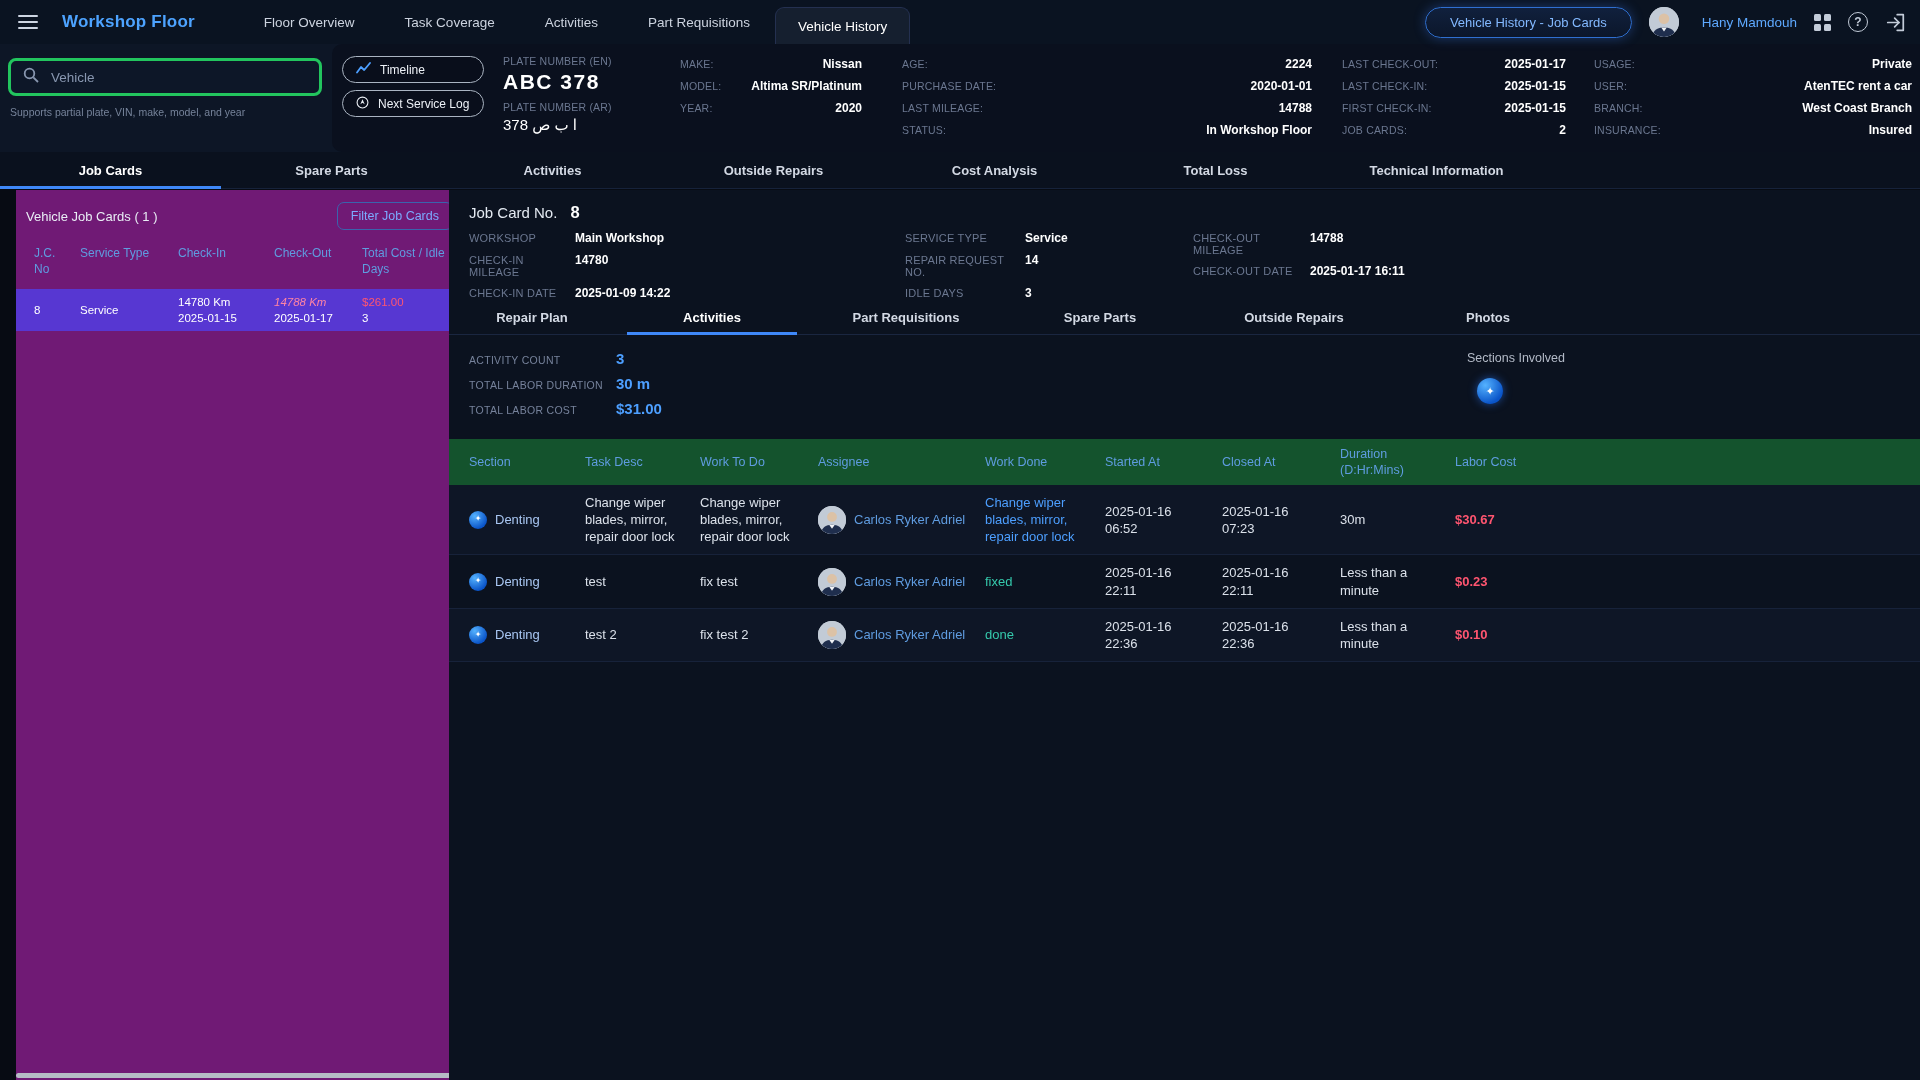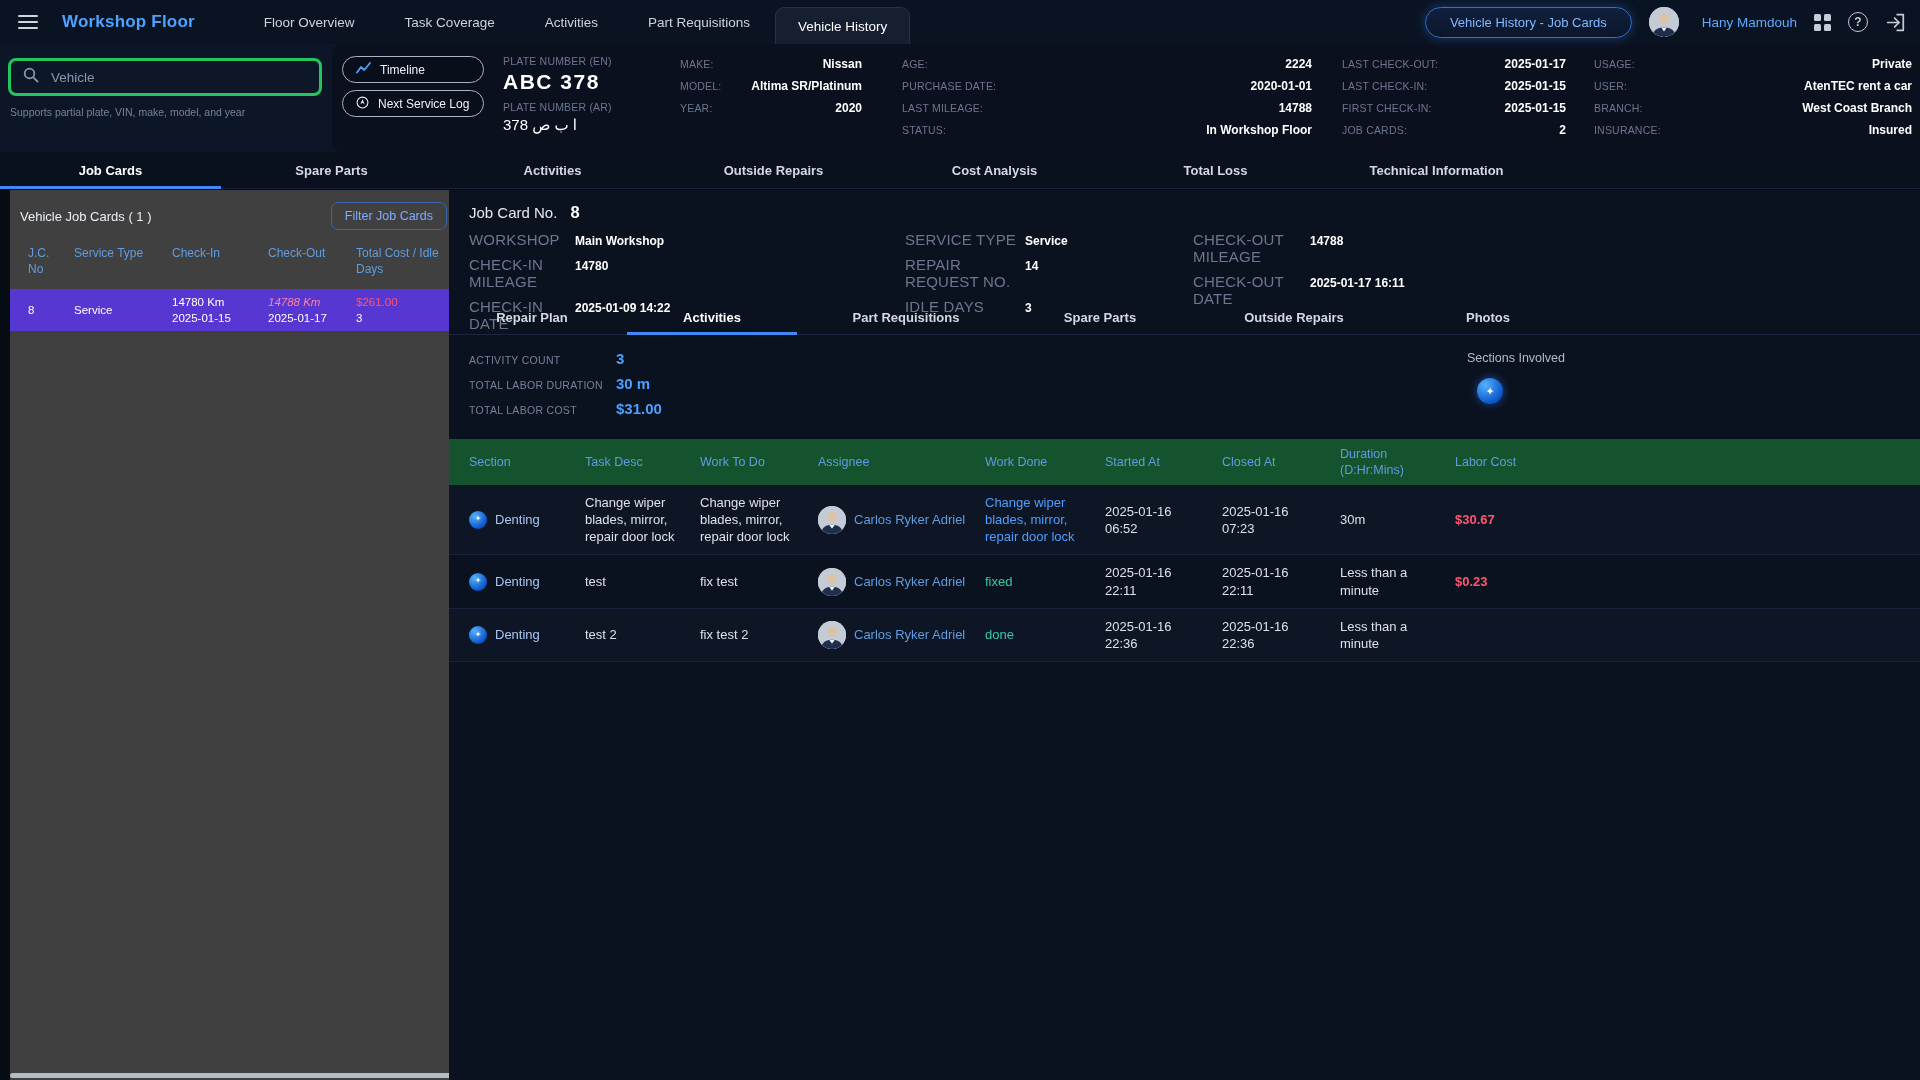--- a/index.html
+++ b/index.html
@@ -63,21 +63,21 @@
 
   
   .main-tabs { position: absolute; top: 152px; left: 0; right: 0; height: 37px; background: #0a111e;
                border-bottom: 1px solid #16223a; display: flex; }
   .mtab { width: 221px; display: flex; align-items: center; justify-content: center; font-size: 13px; font-weight: bold;
           color: #d3d9e4; position: relative; cursor: pointer; }
   .mtab.active { color: #fff; }
   .mtab.active::after { content: ""; position: absolute; left: 0; right: 0; bottom: -1px; height: 3px; background: #3f88f8; }
 
   
-  .left-panel { position: absolute; top: 190px; left: 10px; width: 448px; bottom: 0; background: #404040; border-right: 1px solid #1d2942; }
+  .left-panel { position: absolute; top: 190px; left: 16px; width: 448px; bottom: 0; background: #701a75; border-right: 1px solid #1d2942; }
   .jc-head { display: flex; align-items: center; justify-content: space-between; padding: 12px 10px; }
   .jc-title { font-size: 13px; color: #e9eef5; }
   .filter-btn { border: 1px solid #3a63ad; background: transparent; color: #7cabff; font-size: 12.5px; font-family: inherit;
                 border-radius: 7px; padding: 6px 13px; cursor: pointer; }
   .jc-grid { display: grid; grid-template-columns: 46px 98px 96px 88px auto; padding-left: 18px; padding-right: 6px; }
   .jc-cols { color: #5f9ce0; font-size: 12px; line-height: 1.3; padding-top: 4px; padding-bottom: 12px; align-items: start; }
   .jc-cols > div { padding-right: 8px; }
   .jc-row { background: #5737d2; padding-top: 5px; padding-bottom: 5px; align-items: center; font-size: 11.5px;
             line-height: 1.4; color: #fff; cursor: pointer; }
   .jc-sub { display: block; }
@@ -89,21 +89,21 @@
   .right-panel { position: absolute; top: 190px; left: 449px; right: 0; bottom: 0; background: #0b121f; overflow: hidden; }
   .detail-top { padding: 13px 0 0 20px; display: flex; align-items: baseline; gap: 13px; }
   .detail-title { font-size: 15px; color: #e4eaf2; }
   .detail-number { font-size: 16.5px; font-weight: bold; color: #fff; }
   .detail-fields { position: relative; margin-top: 9px; height: 62px; }
   .dcol { position: absolute; top: 0; display: flex; flex-direction: column; gap: 8px; }
   .dcol1 { left: 20px; }  .dcol1 .dlabel { width: 106px; }
   .dcol2 { left: 456px; } .dcol2 .dlabel { width: 120px; }
   .dcol3 { left: 744px; } .dcol3 .dlabel { width: 117px; }
   .drow { display: flex; align-items: baseline; }
-  .dlabel { font-size: 15px; color: #6b7790; flex: none; letter-spacing: .2px; }
+  .dlabel { font-size: 11px; color: #6b7790; flex: none; letter-spacing: .2px; }
   .dvalue { font-size: 12px; font-weight: bold; color: #fff; white-space: nowrap; }
 
   .dtabs { display: flex; margin-top: 8px; height: 34px; border-bottom: 1px solid #1a2640; }
   .dtab { width: 194px; display: flex; align-items: center; justify-content: center; font-size: 13px; font-weight: bold;
           color: #d3d9e4; position: relative; cursor: pointer; }
   .dtab:first-child { width: 166px; }
   .dtab.active { color: #fff; }
   .dtab.active::after { content: ""; position: absolute; left: 12px; right: 12px; bottom: -1px; height: 3px; background: #3f88f8; }
 
   .acts-summary { position: relative; padding: 15px 20px 10px; }
@@ -517,15 +517,16 @@
       <div class="wd-teal">done</div>
       <div class="two-line">
         <span>2025-01-16</span>
           <span>22:36</span>
       </div>
       <div class="two-line">
         <span>2025-01-16</span>
           <span>22:36</span>
       </div>
       <div>Less than a minute</div>
+      <div class="cost-cell">$0.10</div>
     </div>
   </div>
 </div>
 
 </body></html>

